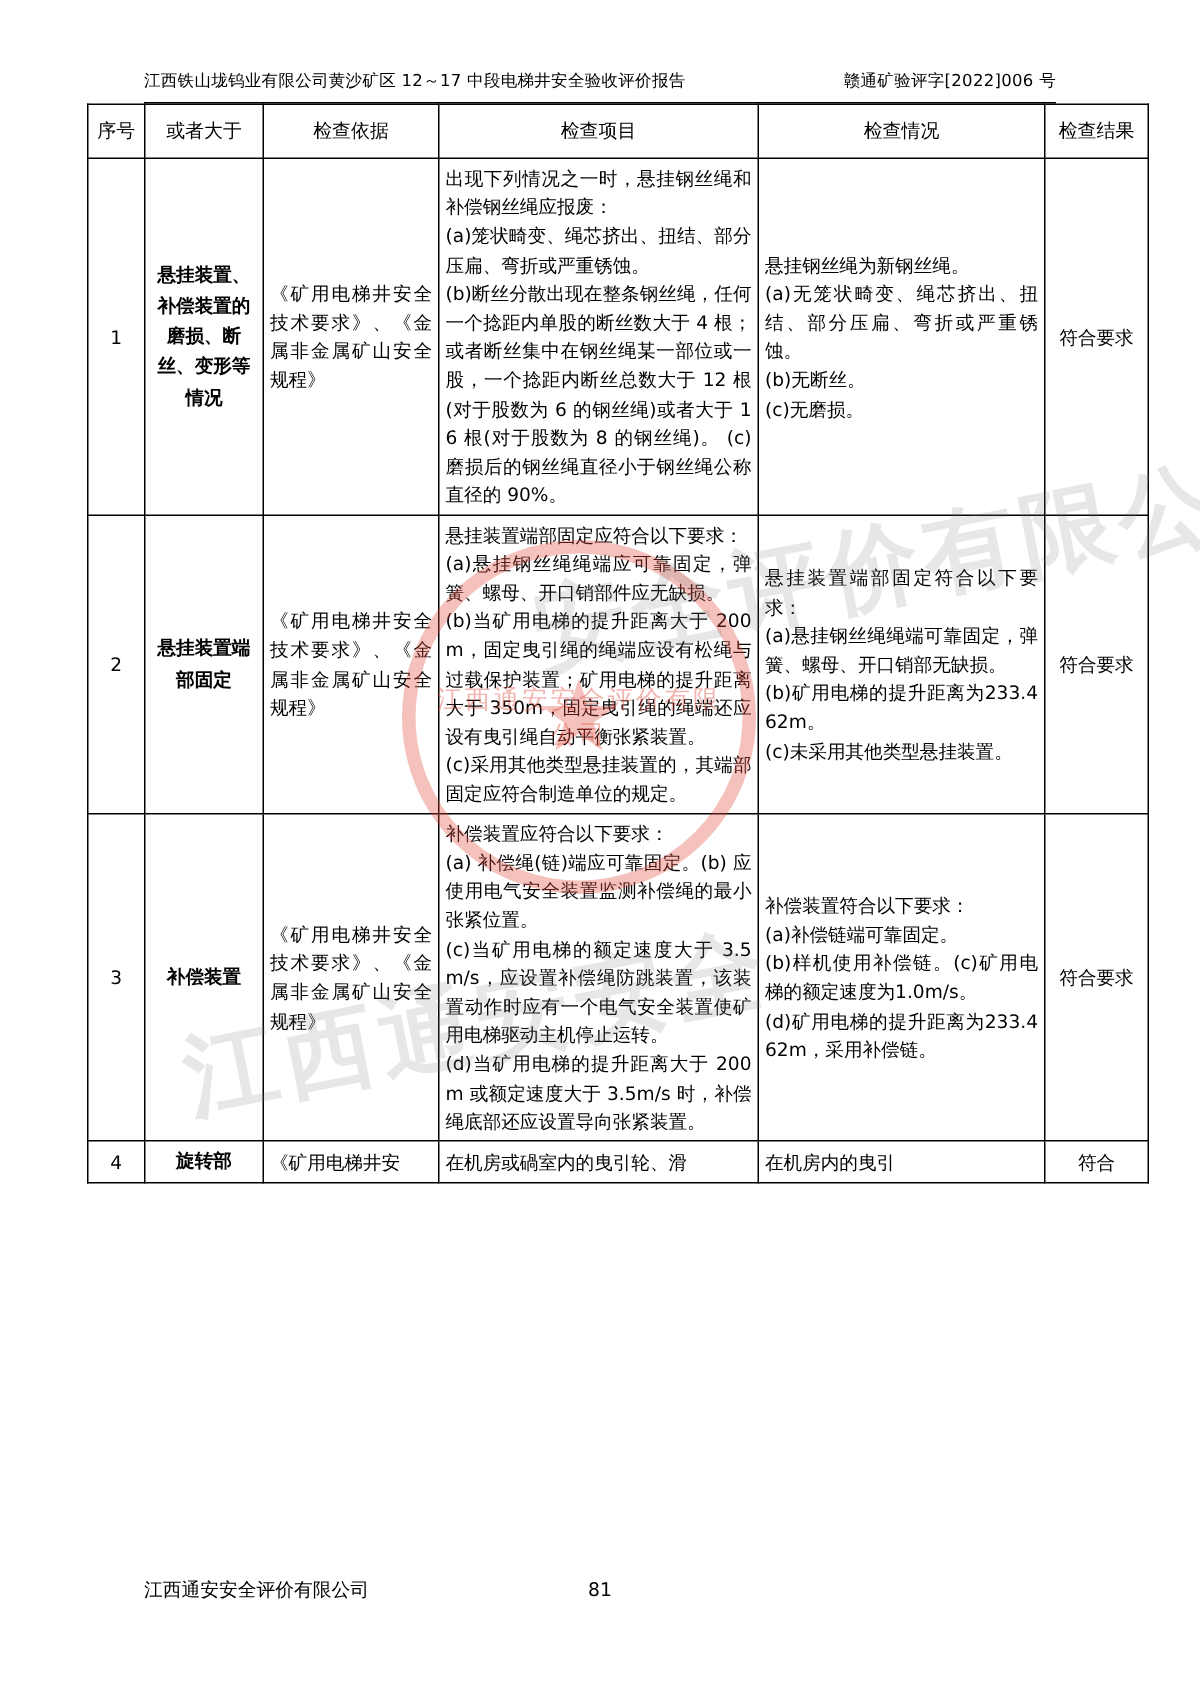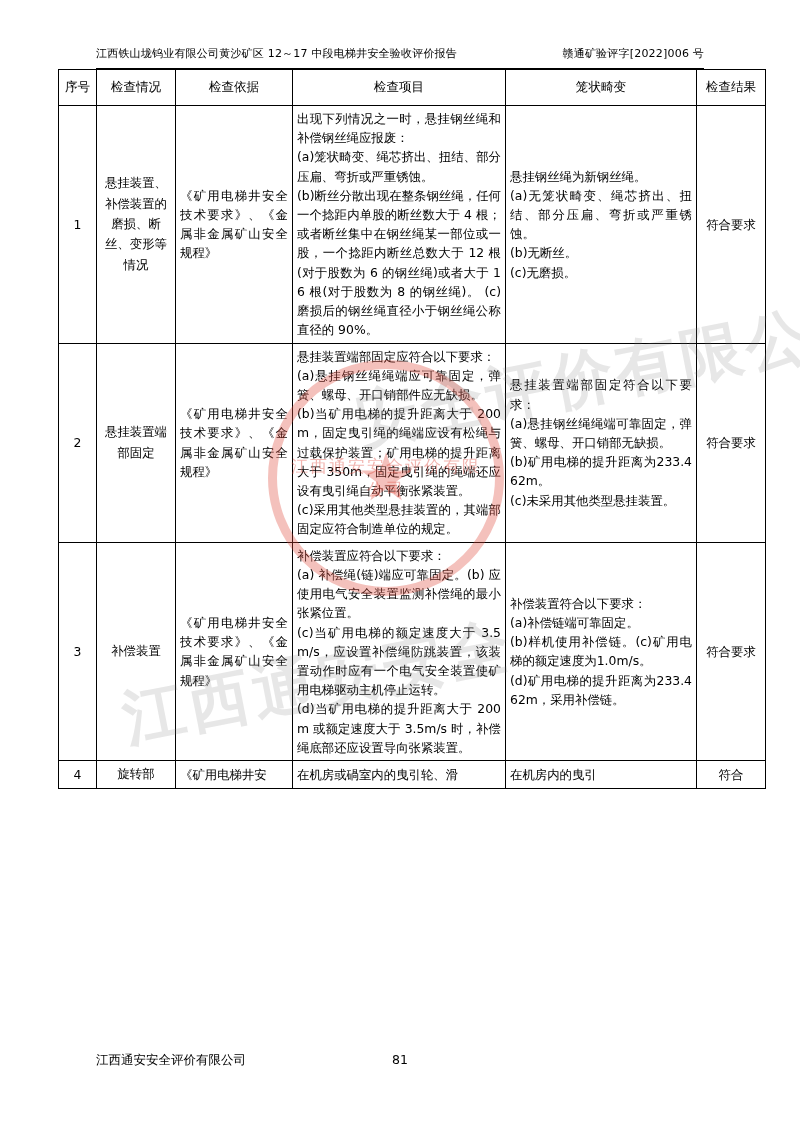--- a/index.html
+++ b/index.html
@@ -81,20 +81,21 @@
   td.mid { vertical-align: middle; }
   .j { text-align: justify; text-justify: inter-ideograph; }
 
   .center { text-align: center; }
 
   
   .c-item .stack {
     display: block;
     text-align: center;
     line-height: 1.65;
+    font-weight: bold;
   }
 
   
   .wm {
     position: absolute;
     pointer-events: none;
     user-select: none;
   }
   .wm-red-seal {
     left: 268px;
@@ -178,24 +179,24 @@
     <span class="inner-star">★</span>
     <span class="wm-red-text">江西通安安全评价有限公司</span>
   </div>
   <div class="wm wm-gray-1">安全评价有限公司</div>
   <div class="wm wm-gray-2">江西通安安全</div>
 
   <table class="check">
     <thead>
       <tr>
         <th class="c-no">序号</th>
-        <th class="c-item">检查情况</th>
+        <th class="c-item">或者大于</th>
         <th class="c-basis">检查依据</th>
         <th class="c-content">检查项目</th>
-        <th class="c-state">笼状畸变</th>
+        <th class="c-state">检查情况</th>
         <th class="c-result">检查结果</th>
       </tr>
     </thead>
     <tbody>
       <tr>
         <td class="c-no mid center" style="white-space: pre-line;">1</td>
         <td class="c-item mid">
             <span class="stack" style="white-space: pre-line;">悬挂装置、补偿装置的 磨损、断丝、变形等情况</span>
           </td>
         <td class="c-basis mid j" style="white-space: pre-line;">《矿用电梯井安全技术要求》、《金属非金属矿山安全规程》</td>

